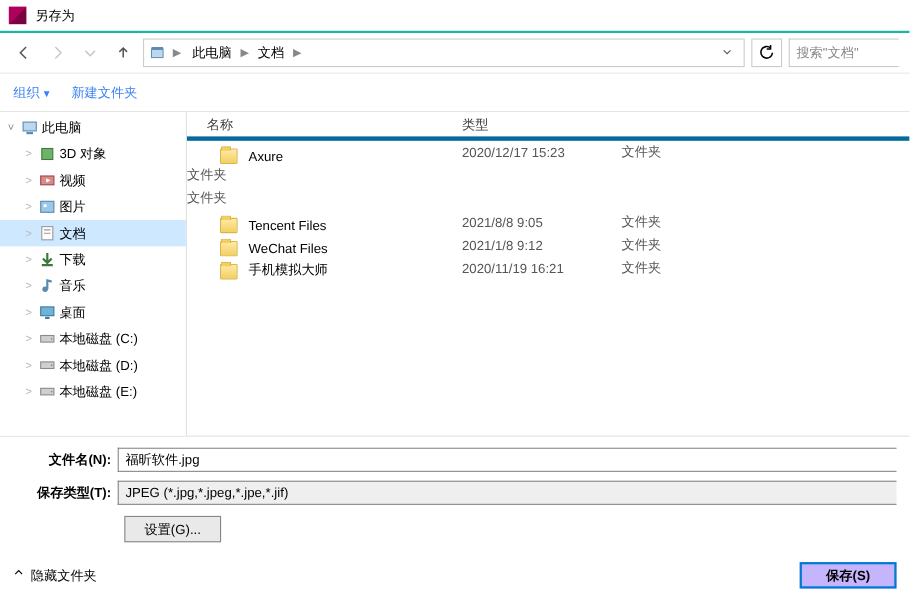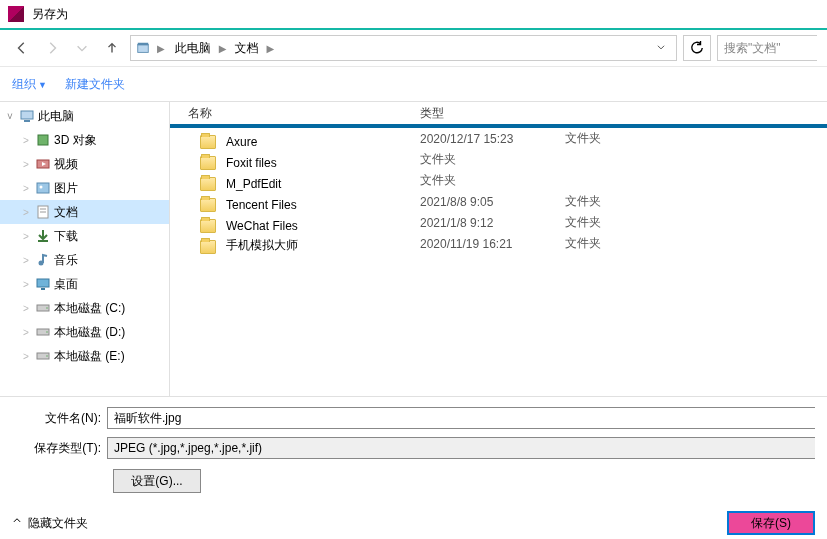--- a/index.html
+++ b/index.html
@@ -143,21 +143,21 @@
     background:#f3cf62; border:1px solid #d9b847; border-bottom:none;
     border-radius:1px 1px 0 0;
   }
   .separator { height:1px; background:#e0e0e0;}
   .bottom {
     padding: 10px 12px 6px 12px;
   }
   .formrow {
     display:flex; align-items:center; margin-bottom:8px;
   }
-  .formrow label { width: 95px; text-align: right; padding-right:6px;}
+  .formrow label { width: 95px; text-align: right; padding-right:6px;font-weight:bold;}
   .formrow .field {
     flex:1; height:22px;
     border:1px solid #888;
     background:#fff;
     padding: 2px 6px;
     font: inherit;
     border-right:none;
   }
   .formrow .combo {
     flex:1; height:22px;
@@ -175,21 +175,21 @@
     font:inherit;
     padding: 0 12px;
     display:inline-flex; align-items:center; justify-content:center;
   }
   .footer {
     display:flex; justify-content:space-between; align-items:center;
     padding: 6px 12px 10px 12px;
   }
   .footer .hide { display:flex; align-items:flex-start; gap:6px; }
   .footer .actions { display:flex; gap:8px; padding-right:0;}
-  .footer .btn.primary { border:2px solid #0178d7; background:#ec4899;}
+  .footer .btn.primary { border:2px solid #0178d7; background:#c4b5fd;font-weight:bold;}
   
   .svgc { stroke: currentColor; fill:none; stroke-width:1.6; }
 </style>
 </head>
 <body>
 
 <div class="titlebar">
   <div class="appicon"></div>
   <span>另存为</span>
 </div>
@@ -376,32 +376,24 @@
           <div class="row">
             <div class="c-name">
               <span class="foldericon"></span>
               <span>Axure</span>
             </div>
             <div class="c-date">2020/12/17 15:23</div>
             <div class="c-type">文件夹</div>
             <div class="c-size"></div>
           </div>
           <div class="row">
-            <div class="c-name">
-              <span class="foldericon"></span>
-              <span>Foxit files</span>
-            </div>
-            <div class="c-type">文件夹</div>
-            <div class="c-size"></div>
-          </div>
-          <div class="row">
-            <div class="c-name">
-              <span class="foldericon"></span>
-              <span>M_PdfEdit</span>
-            </div>
+            <div class="c-type">文件夹</div>
+            <div class="c-size"></div>
+          </div>
+          <div class="row">
             <div class="c-type">文件夹</div>
             <div class="c-size"></div>
           </div>
           <div class="row">
             <div class="c-name">
               <span class="foldericon"></span>
               <span>Tencent Files</span>
             </div>
             <div class="c-date">2021/8/8 9:05</div>
             <div class="c-type">文件夹</div>

